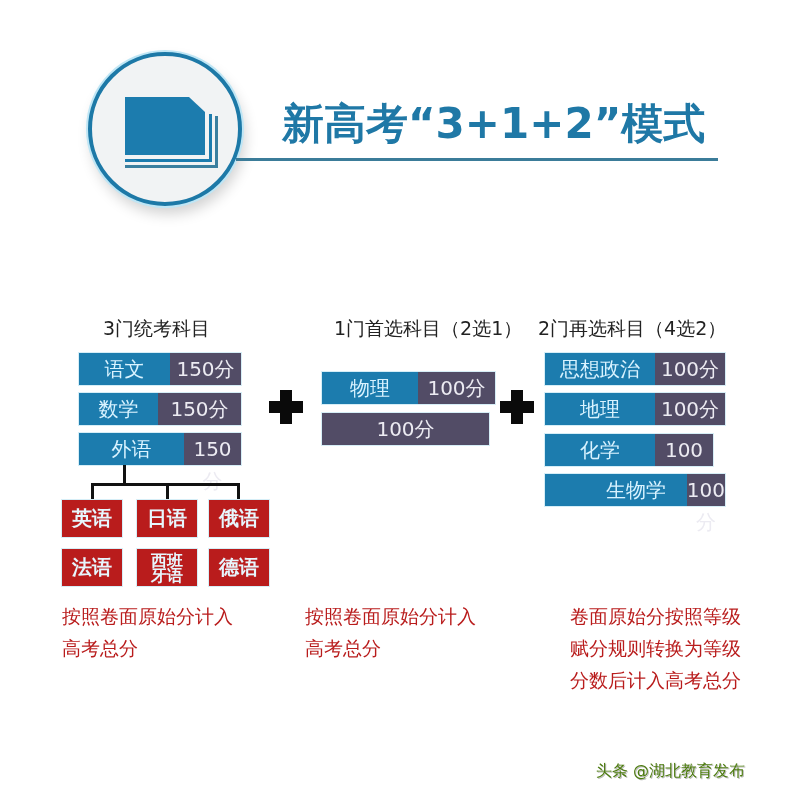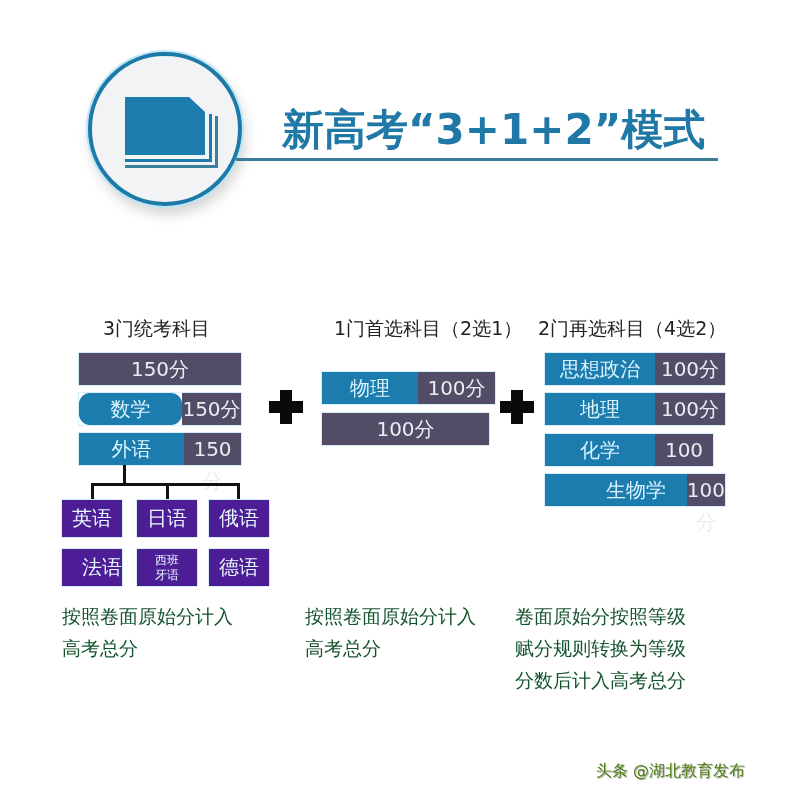--- a/index.html
+++ b/index.html
@@ -12,21 +12,21 @@
     
     .ring {
       position: absolute; left: 88px; top: 52px; width: 146px; height: 146px;
       border-radius: 50%; background: #f1f3f4;
       border: 4px solid #1d79a7;
       box-shadow: 0 0 0 2px #bfe6f5, 3px 8px 14px rgba(0,0,0,0.18);
     }
     .title {
       position: absolute; left: 282px; top: 100px;
       font-size: 42px; font-weight: bold; color: #1f78a6;
-      letter-spacing: 0px; white-space: nowrap; line-height: 48px; margin-top: 6px;
+      letter-spacing: 0px; white-space: nowrap; line-height: 48px;
     }
     .title-rule {
       position: absolute; left: 236px; top: 158px; width: 482px; height: 3px;
       background: #3b7c99;
     }
     .col-heading {
       position: absolute; font-size: 19px; color: #222; white-space: nowrap; line-height: 24px;
     }
     .bar {
       position: absolute; height: 32px; display: flex;
@@ -34,27 +34,27 @@
       font-size: 20px; line-height: 32px;
     }
     .bar .name { background: #1c7cae; color: #d9f3ff; text-align: center; }
     .bar .score { background: #524c66; color: #ecebf2; text-align: center; flex: 1; }
     .plus { position: absolute; width: 34px; height: 34px; }
     .plus::before, .plus::after { content: ""; position: absolute; background: #0a0a0a; }
     .plus::before { left: 0; top: 11px; width: 34px; height: 12px; }
     .plus::after { left: 11px; top: 0; width: 12px; height: 34px; }
     .line { position: absolute; background: #111; }
     .lang {
-      position: absolute; width: 60px; height: 37px; background: #4c1d95;
-      color: #e7f6fd; font-weight: normal; font-size: 20px; text-align: center; line-height: 37px;
+      position: absolute; width: 60px; height: 37px; background: #b91c1c;
+      color: #e7f6fd; font-weight: bold; font-size: 20px; text-align: center; line-height: 37px;
       box-shadow: 0 0 0 1px #d6eef7;
     }
-    .lang.small { font-size: 12px; line-height: 15px; padding-top: 4px; height: 33px; }
+    .lang.small { font-size: 16px; line-height: 15px; padding-top: 4px; height: 33px; }
     .note {
-      position: absolute; font-size: 19px; line-height: 32px; color: #14532d; white-space: pre-line;
+      position: absolute; font-size: 19px; line-height: 32px; color: #b91c1c; white-space: pre-line;
     }
     .watermark {
       position: absolute; left: 596px; top: 761px; font-size: 16px; color: #4d7c0f; white-space: nowrap;
       text-shadow: 1px 1px 0 #bbb;
     }
   </style>
 </head>
 <body>
 
 <div class="ring">
@@ -65,41 +65,42 @@
     <rect x="37" y="113" width="90" height="3" fill="#3a7f9f"></rect>
     <rect x="127" y="64" width="3" height="52" fill="#3a7f9f"></rect>
   </svg>
 </div>
 <div class="title">新高考“3+1+2”模式</div>
 <div class="title-rule"></div>
 
 <div class="col-heading" style="left:103px;top:316px;">3门统考科目</div>
 
 <div class="bar" style="left:79px;top:353px;width:162px;">
+  <span class="name" style="width:91px;">语文</span>
   <span class="score">150分</span>
 </div>
 <div class="bar" style="left:79px;top:393px;width:162px;">
-  <span class="name" style="width:103px;border-radius:11px;">数学</span>
+  <span class="name" style="width:79px;">数学</span>
   <span class="score">150分</span>
 </div>
 <div class="bar" style="left:79px;top:433px;width:162px;">
   <span class="name" style="width:105px;">外语</span>
   <span class="score">150分</span>
 </div>
 
 <div class="line" style="left:123px;top:465px;width:3px;height:20px;"></div>
 <div class="line" style="left:91px;top:483px;width:149px;height:3px;"></div>
 <div class="line" style="left:91px;top:483px;width:3px;height:17px;"></div>
 <div class="line" style="left:166px;top:483px;width:3px;height:17px;"></div>
 <div class="line" style="left:237px;top:483px;width:3px;height:17px;"></div>
 
 <div class="lang" style="left:62px;top:500px;">英语</div>
 <div class="lang" style="left:137px;top:500px;">日语</div>
 <div class="lang" style="left:209px;top:500px;">俄语</div>
-<div class="lang" style="left:62px;top:549px;text-align:right;">法语</div>
+<div class="lang" style="left:62px;top:549px;">法语</div>
 <div class="lang small" style="left:137px;top:549px;white-space:pre-line;">西班
 牙语</div>
 <div class="lang" style="left:209px;top:549px;">德语</div>
 
 <div class="note" style="left:62px;top:600px;">按照卷面原始分计入
 高考总分</div>
 
 <div class="plus" style="left:269px;top:390px;"></div>
 
 <div class="col-heading" style="left:306px;top:316px;margin-left:28px;">1门首选科目（2选1）</div>
@@ -125,17 +126,17 @@
   <span class="score">100分</span>
 </div>
 <div class="bar" style="left:545px;top:434px;width:168px;">
   <span class="name" style="width:110px;">化学</span>
   <span class="score">100分</span>
 </div>
 <div class="bar" style="left:545px;top:474px;width:180px;">
   <span class="name" style="width:116px;padding-left:40px;">生物学</span>
   <span class="score">100分</span>
 </div>
-<div class="note" style="left:515px;top:600px;text-align:center;">卷面原始分按照等级
+<div class="note" style="left:570px;top:600px;text-align:center;">卷面原始分按照等级
 赋分规则转换为等级
 分数后计入高考总分</div>
 
 <div class="watermark">头条 @湖北教育发布</div>
 
 </body></html>

